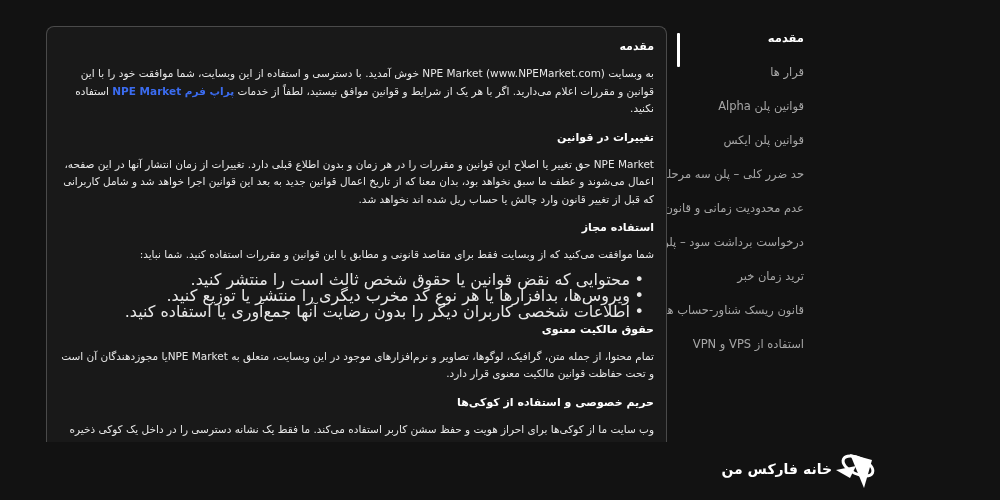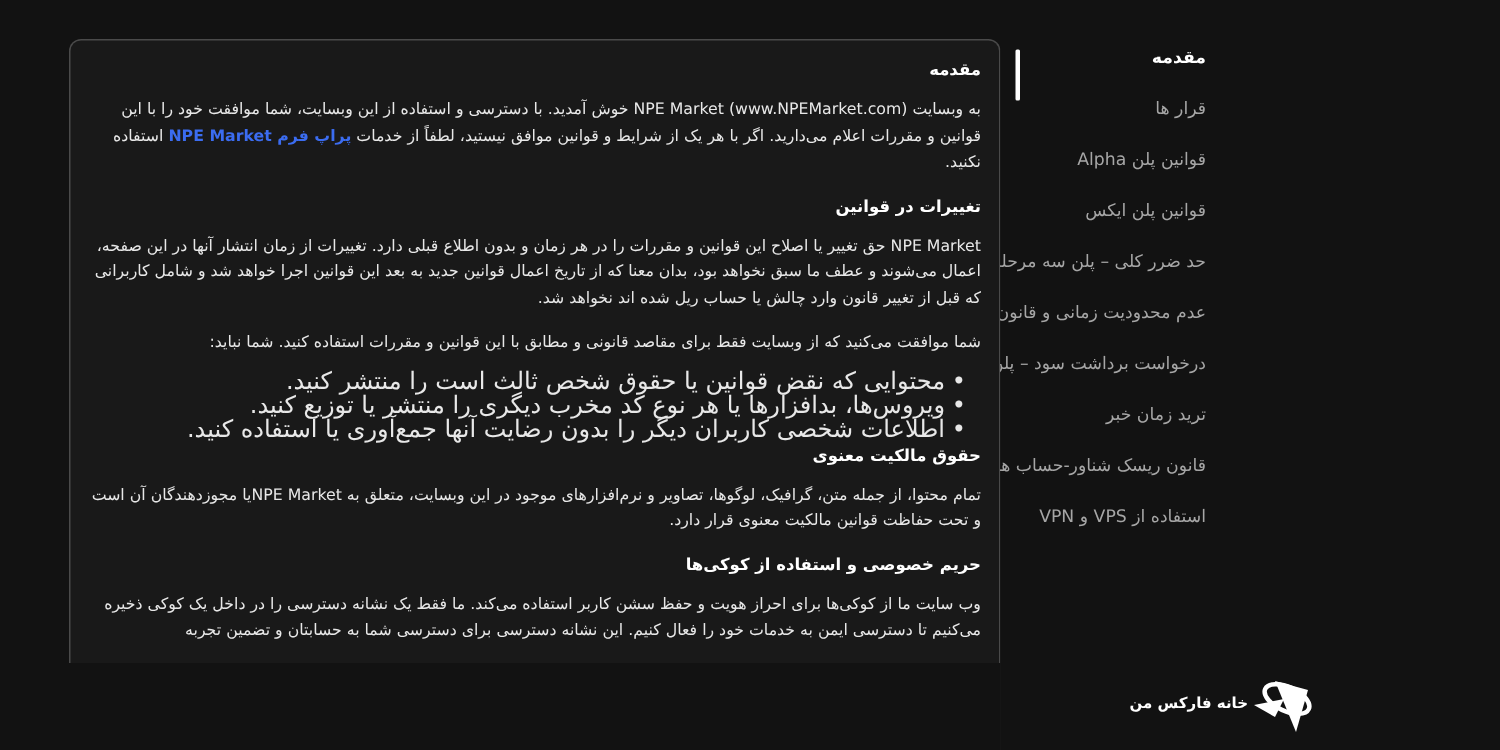--- a/index.html
+++ b/index.html
@@ -55,21 +55,21 @@
     .fade {
       position: absolute; left: 46px; top: 442px; width: 621px; height: 58px;
       background: #121212;
     }
 
     
     .logo {
       position: absolute; right: 4px; bottom: 10px;
       display: flex; align-items: center; direction: rtl; gap: 2px;
     }
-    .logo-text { font-size: 10px; font-weight: bold; color: #ffffff; }
+    .logo-text { font-size: 14px; font-weight: bold; color: #ffffff; }
     .logo-icon { width: 42px; height: 42px; }
   </style>
 </head>
 <body>
 
 <div class="page">
 
   <nav class="toc">
     <a class="toc-item active">مقدمه</a>
     <a class="toc-item">قرار ها</a>
@@ -89,20 +89,21 @@
       <h3>مقدمه</h3>
       <p><span>به وبسایت NPE Market (www.NPEMarket.com) خوش آمدید. با دسترسی و استفاده از این وبسایت، شما موافقت خود را با این قوانین و مقررات اعلام می‌دارید. اگر با هر یک از شرایط و قوانین موافق نیستید، لطفاً از خدمات </span><a class="link">پراپ فرم NPE Market</a><span> استفاده نکنید.</span></p>
     </section>
 
     <section>
       <h3>تغییرات در قوانین</h3>
       <p><span class="brand">NPE Market</span><span> حق تغییر یا اصلاح این قوانین و مقررات را در هر زمان و بدون اطلاع قبلی دارد. تغییرات از زمان انتشار آنها در این صفحه، اعمال می‌شوند و عطف ما سبق نخواهد بود، بدان معنا که از تاریخ اعمال قوانین جدید به بعد این قوانین اجرا خواهد شد و شامل کاربرانی که قبل از تغییر قانون وارد چالش یا حساب ریل شده اند نخواهد شد.</span></p>
     </section>
 
     <section>
+      <h3>استفاده مجاز</h3>
       <p style="margin-bottom:8px">شما موافقت می‌کنید که از وبسایت فقط برای مقاصد قانونی و مطابق با این قوانین و مقررات استفاده کنید. شما نباید:</p>
       <ul>
         <li>محتوایی که نقض قوانین یا حقوق شخص ثالث است را منتشر کنید.</li>
         <li>ویروس‌ها، بدافزارها یا هر نوع کد مخرب دیگری را منتشر یا توزیع کنید.</li>
         <li>اطلاعات شخصی کاربران دیگر را بدون رضایت آنها جمع‌آوری یا استفاده کنید.</li>
       </ul>
     </section>
 
     <section>
       <h3 style="margin-top:2px">حقوق مالکیت معنوی</h3>

